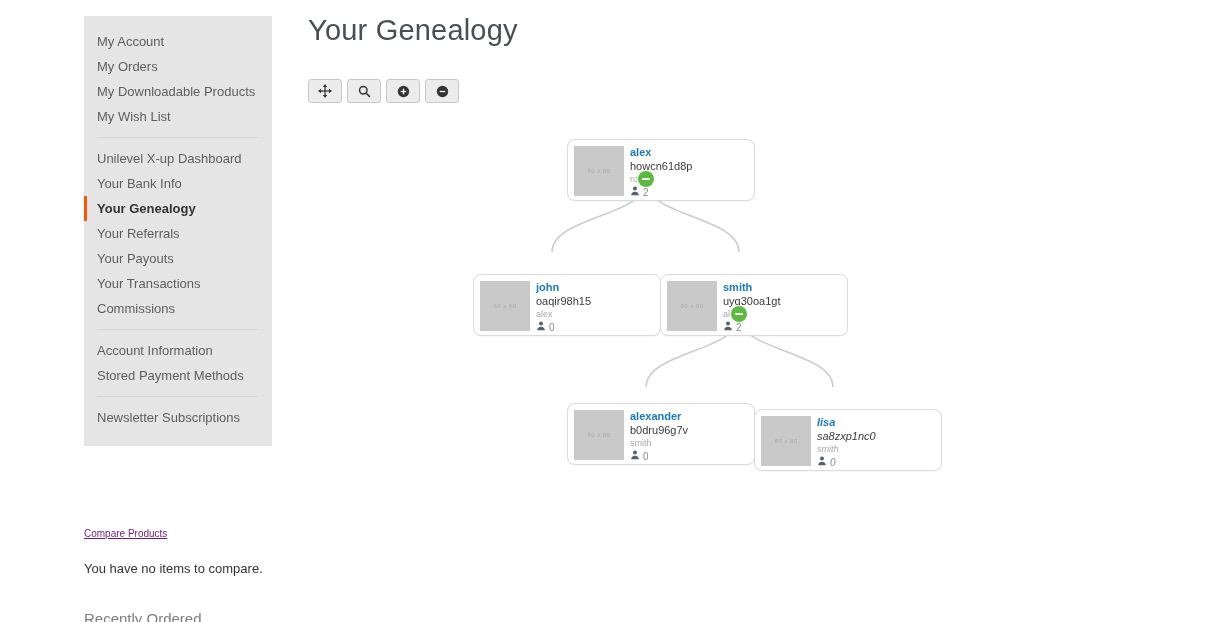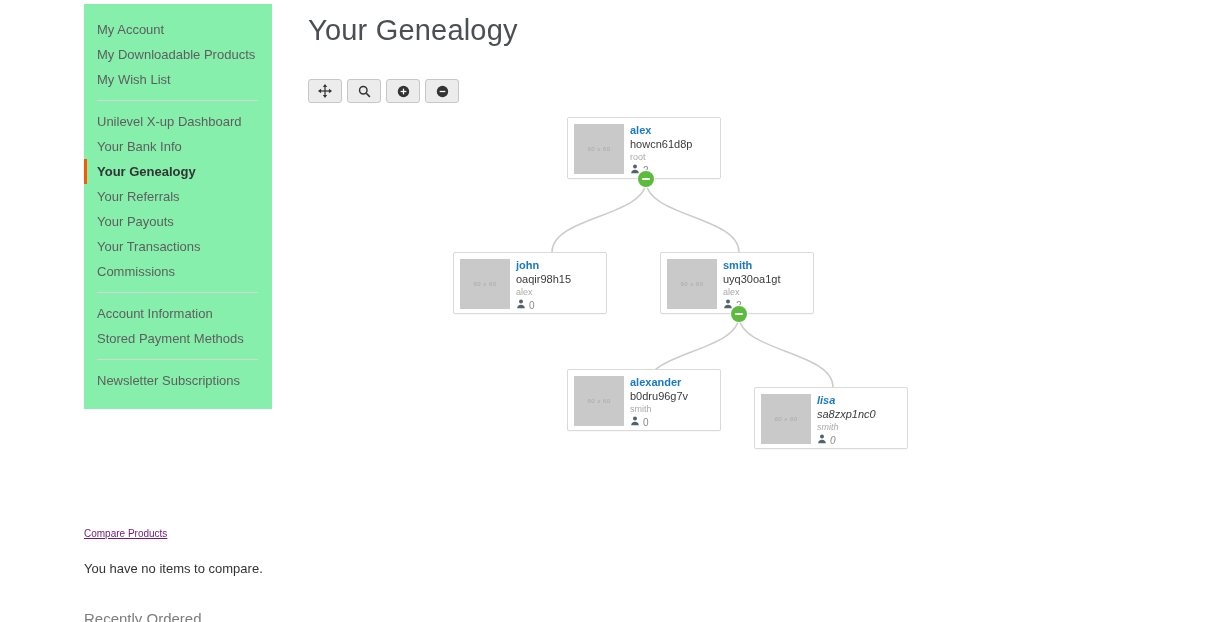--- a/index.html
+++ b/index.html
@@ -1,21 +1,21 @@
 <!DOCTYPE html>
 <html><head>
 <meta charset="utf-8">
 <style>
   * { margin:0; padding:0; box-sizing:border-box; }
   html,body { width:1209px; height:622px; overflow:hidden; background:#fff;
               font-family:"Liberation Sans", sans-serif; position:relative; }
 
   
-  .sidebar { position:absolute; left:84px; top:4px; width:188px;
-             background:#86efac; padding:13px 0 16px 0; }
+  .sidebar { position:absolute; left:84px; top:16px; width:188px;
+             background:#e5e5e5; padding:13px 0 16px 0; }
   .side-item { font-size:13px; color:#5e5e5e; padding:6px 10px 6px 13px;
                cursor:pointer; line-height:13px; }
   .side-item.active { font-weight:bold; color:#333;
                border-left:3px solid #ff5501; padding-left:10px; }
   .side-divider { border:0; border-top:1px solid #d6d6d6; margin:8px 14px 8px 13px; }
 
   
   .compare-block { position:absolute; left:84px; top:528px; width:260px; }
   .compare-title { font-size:10px; color:#701a75; font-weight:400;text-decoration:underline; }
   .compare-empty { position:absolute; left:84px; top:561px; font-size:13px; color:#333; }
@@ -25,43 +25,44 @@
   .page-title { position:absolute; left:308px; top:14px; font-size:29px;
                 font-weight:300; color:#4a4f54; letter-spacing:0.2px; }
   .toolbar { position:absolute; left:308px; top:79px; display:flex; gap:5px; }
   .tool-btn { width:34px; height:24px; background:#ececec; border:1px solid #c7c7c7;
               border-radius:3px; display:flex; align-items:center; justify-content:center;
               cursor:pointer; padding:0; }
   .tool-btn svg { display:block; }
 
   
   .tree-svg { position:absolute; left:0; top:0; pointer-events:none; z-index:1; }
-  .node-card { position:absolute; width:154px; height:62px; background:#fff;
-               border:1px solid #dadada; border-radius:2px; z-index:2;
-               box-shadow:0 1px 1px rgba(0,0,0,0.03); }
+  .node-card { position:absolute; width:188px; height:62px; background:#fff;
+               border:1px solid #dadada; border-radius:8px; z-index:2;
+               box-shadow:0 1px 1px rgba(0,0,0,0.03);margin-top:22px; }
   .node-img  { position:absolute; left:6px; top:6px; width:50px; height:50px;
                background:#c9c9c9; display:flex; align-items:center; justify-content:center;
                font-size:6px; color:#a9a9a9; letter-spacing:0.5px; }
   .node-info { position:absolute; left:62px; top:5px; }
   .node-name { font-size:11px; font-weight:bold; color:#1979c3; line-height:14px; cursor:pointer; }
   .node-code { font-size:11px; color:#3a3a3a; line-height:14px; }
   .node-parent { font-size:9px; color:#aaaaaa; line-height:12px; }
   .node-count { display:flex; align-items:center; gap:3px; margin-top:1px;
                 font-size:10px; color:#8a8a8a; line-height:12px; }
   .collapse-btn { position:absolute; width:16px; height:16px; border-radius:50%;
                   background:#5bbb3c; z-index:3; cursor:pointer;
                   display:flex; align-items:center; justify-content:center;
                   box-shadow:0 0 0 1px rgba(255,255,255,0.8); }
   .collapse-btn .bar { width:8px; height:2px; background:#fff; border-radius:1px; }
 </style>
 </head>
 <body>
 
 <nav class="sidebar" id="sidebar">
     <div class="side-item">My Account</div>
+    <div class="side-item">My Orders</div>
     <div class="side-item">My Downloadable Products</div>
     <div class="side-item">My Wish List</div>
     <hr class="side-divider">
     <div class="side-item">Unilevel X-up Dashboard</div>
     <div class="side-item">Your Bank Info</div>
     <div class="side-item active">Your Genealogy</div>
     <div class="side-item">Your Referrals</div>
     <div class="side-item">Your Payouts</div>
     <div class="side-item">Your Transactions</div>
     <div class="side-item">Commissions</div>
@@ -140,21 +141,21 @@
               <circle cx="6" cy="3.1" r="2.4" fill="#55626e"></circle>
               <path d="M1.4 11 C1.4 8.4 3.4 6.9 6 6.9 C8.6 6.9 10.6 8.4 10.6 11 Z" fill="#55626e"></path>
             </svg></span>
           <span>2</span>
         </div>
       </div>
     </div>
     <div class="collapse-btn" style="left: 638px; top: 171px; background: rgb(91, 187, 60);">
       <span class="bar"></span>
     </div>
-    <div class="node-card" style="left: 453px; top: 252px;">
+    <div class="node-card" style="left: 473px; top: 252px;">
       <div class="node-img">60 x 60</div>
       <div class="node-info">
         <div class="node-name">john</div>
         <div class="node-code">oaqir98h15</div>
         <div class="node-parent">alex</div>
         <div class="node-count">
           <span><svg width="10" height="10" viewBox="0 0 12 12">
               <circle cx="6" cy="3.1" r="2.4" fill="#55626e"></circle>
               <path d="M1.4 11 C1.4 8.4 3.4 6.9 6 6.9 C8.6 6.9 10.6 8.4 10.6 11 Z" fill="#55626e"></path>
             </svg></span>
@@ -173,21 +174,21 @@
               <circle cx="6" cy="3.1" r="2.4" fill="#55626e"></circle>
               <path d="M1.4 11 C1.4 8.4 3.4 6.9 6 6.9 C8.6 6.9 10.6 8.4 10.6 11 Z" fill="#55626e"></path>
             </svg></span>
           <span>2</span>
         </div>
       </div>
     </div>
     <div class="collapse-btn" style="left: 731px; top: 306px; background: rgb(91, 187, 60);">
       <span class="bar"></span>
     </div>
-    <div class="node-card" style="left: 567px; top: 369px; padding-left: 36px;">
+    <div class="node-card" style="left: 567px; top: 381px; padding-left: 36px;">
       <div class="node-img">60 x 60</div>
       <div class="node-info">
         <div class="node-name">alexander</div>
         <div class="node-code">b0dru96g7v</div>
         <div class="node-parent">smith</div>
         <div class="node-count">
           <span><svg width="10" height="10" viewBox="0 0 12 12">
               <circle cx="6" cy="3.1" r="2.4" fill="#55626e"></circle>
               <path d="M1.4 11 C1.4 8.4 3.4 6.9 6 6.9 C8.6 6.9 10.6 8.4 10.6 11 Z" fill="#55626e"></path>
             </svg></span>

